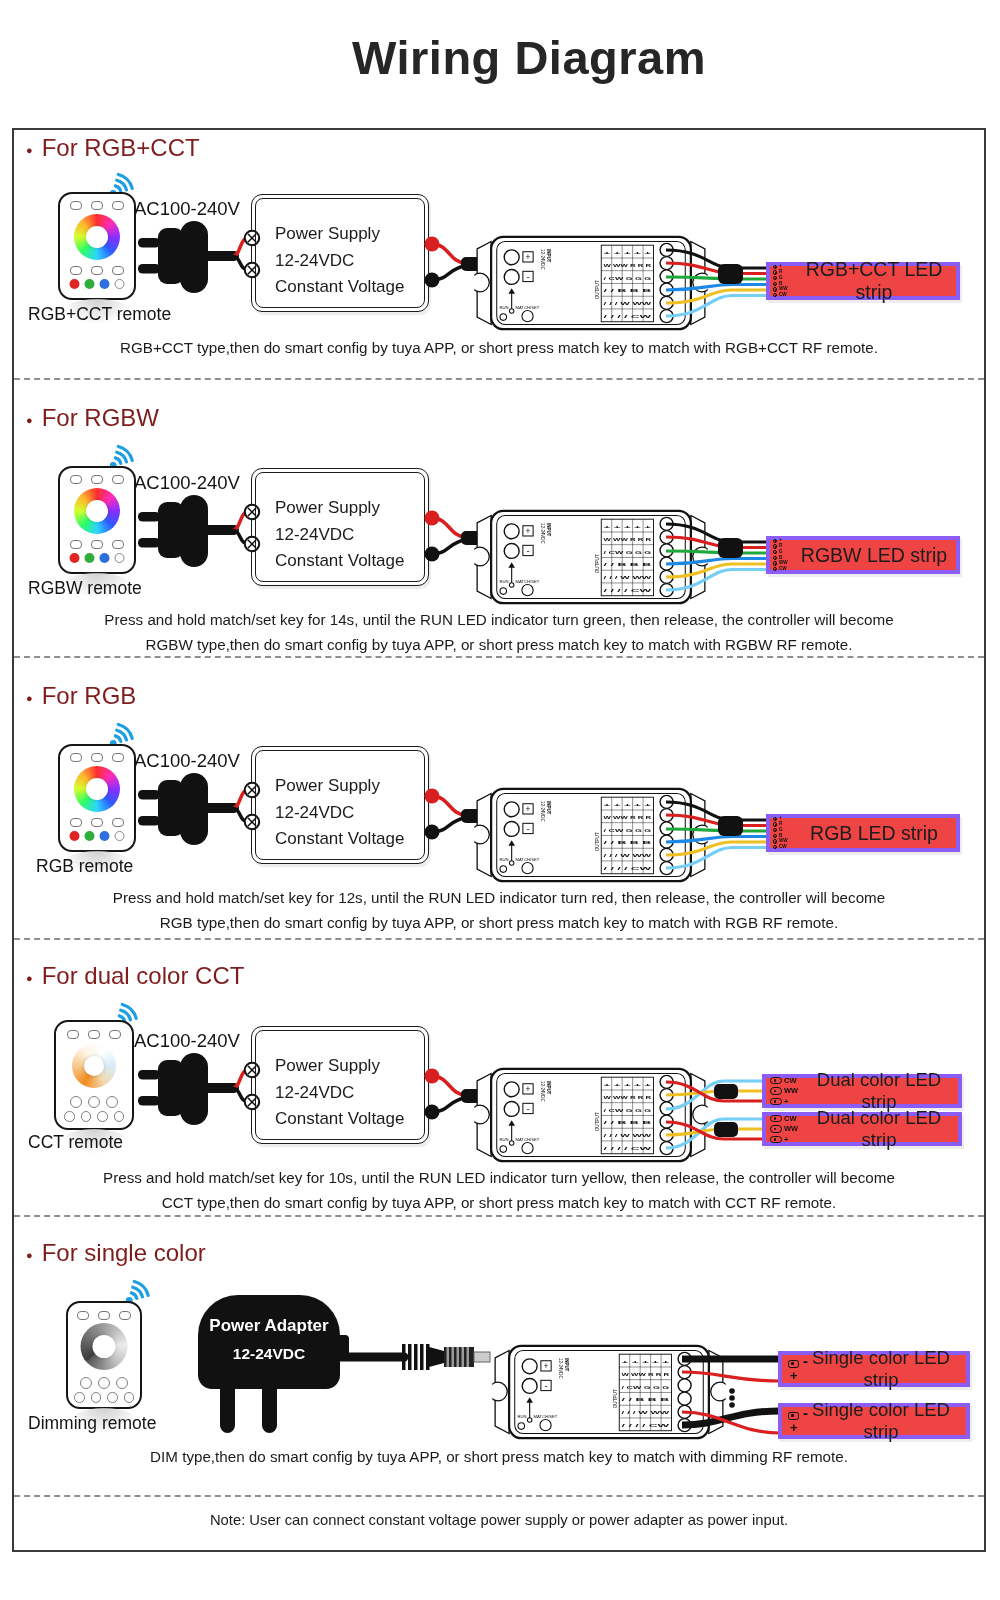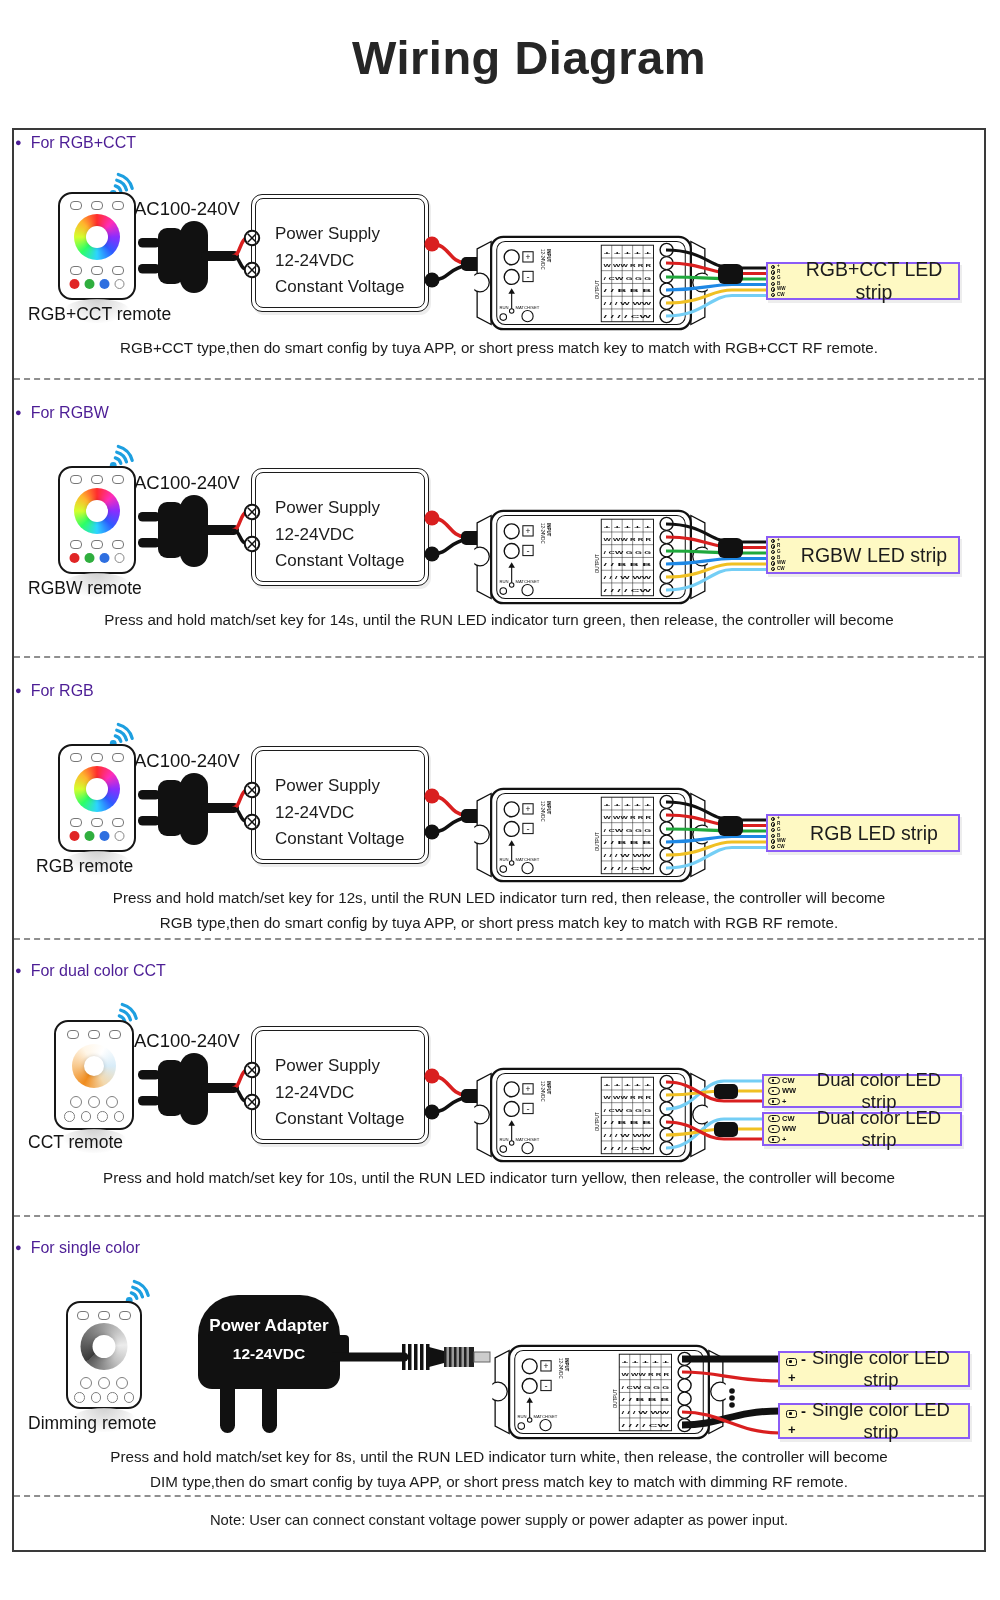--- a/index.html
+++ b/index.html
@@ -1,21 +1,21 @@
 <!DOCTYPE html>
 <html><head>
 <meta charset="utf-8">
 <style>
   html,body{margin:0;padding:0;background:#fff;width:1000px;height:1600px;position:relative;
     font-family:"Liberation Sans",sans-serif;color:#1b1b1b;overflow:hidden;}
   .page-title{position:absolute;top:30px;left:0;width:100%;text-align:center;margin:0;
     font-size:47px;font-weight:800;letter-spacing:.5px;color:#262626;padding-left:29px;}
   .main{position:absolute;left:12px;top:128px;width:974px;height:1424px;border:2px solid #3a3a3a;box-sizing:border-box;}
   .section{position:relative;width:100%;border-bottom:2px dashed #8f8f8f;box-sizing:border-box;}
-  .stitle{position:absolute;left:1px;font-size:16px;color:#4c1d95;}
+  .stitle{position:absolute;left:12px;font-size:24px;color:#7f1d1d;}
   .stitle::before{content:"●";font-size:11px;margin-right:9px;vertical-align:2px;}
   .rlabel{position:absolute;font-size:17.5px;color:#141414;}
   .aclabel{position:absolute;font-size:18.5px;color:#141414;}
   .abs{position:absolute;}
   
   .remote{position:absolute;background:#fff;border:2.5px solid #161616;border-radius:14px;}
   .remote::after{content:"";position:absolute;left:6%;top:101%;width:88%;height:24px;border-radius:50%;
     background:radial-gradient(ellipse at 50% 0%,#c9c9c9 0%,#efefef 55%,rgba(255,255,255,0) 75%);opacity:.85;}
   .rrow{position:absolute;left:0;right:0;display:flex;justify-content:center;gap:9px;}
   .rrow i{width:10px;height:7px;border:1.2px solid #777;border-radius:4px;display:block;}
@@ -34,21 +34,21 @@
   .crow{position:absolute;left:50%;transform:translateX(-50%);display:flex;gap:6px;}
   .crow i{width:10px;height:10px;border:1.2px solid #808080;border-radius:50%;display:block;}
   .crow.small i{width:8.5px;height:8.5px;}
   
   .psu{position:absolute;width:178px;height:118px;border:1.6px solid #1c1c1c;border-radius:11px;background:#fff;
     box-shadow:2px 3px 0 rgba(0,0,0,.07);box-sizing:border-box;}
   .psu-inner{position:absolute;inset:3px;border:1.6px solid #1c1c1c;border-radius:8px;padding:22px 0 0 19px;box-sizing:border-box;}
   .psu-inner div{font-size:17px;line-height:26.5px;color:#1c1c1c;}
   .screw{position:absolute;left:-9px;}
   
-  .strip{position:absolute;background:#fef9c3;border:2px solid #8b5cf6;display:flex;align-items:center;
+  .strip{position:absolute;background:#ef4444;border:4px solid #8b5cf6;display:flex;align-items:center;
     box-sizing:border-box;box-shadow:2px 3px 0 rgba(0,0,0,.07);}
   .strip-label{flex:1;text-align:center;font-size:19.5px;color:#1c1c1c;}
   .pins6{width:19px;padding-left:3px;display:flex;flex-direction:column;justify-content:center;gap:1.1px;}
   .prow{display:flex;align-items:center;gap:1.5px;height:4.6px;}
   .pin-c{width:4.4px;height:4.4px;border:1px solid #111;border-radius:50%;position:relative;box-sizing:border-box;flex:none;}
   .pin-c::after{content:"";position:absolute;left:0.9px;top:0.9px;width:1.5px;height:1.5px;background:#111;border-radius:50%;}
   .plbl{font-size:4.6px;font-weight:bold;color:#111;line-height:1;}
   .pins3{width:30px;padding-left:4px;display:flex;flex-direction:column;justify-content:center;gap:2.5px;}
   .prow3{display:flex;align-items:center;gap:2px;height:8px;}
   .pin-o{width:12px;height:7.5px;border:1.4px solid #111;border-radius:4px;position:relative;box-sizing:border-box;flex:none;}
@@ -383,20 +383,21 @@
           </div>
         <div class="prow">
             <span class="pin-c"></span>
             <span class="plbl">CW</span>
           </div>
       </div>
       <div class="strip-label">RGBW LED strip</div>
     </div>
     <div class="desc" style="top:228px">
       <div>Press and hold match/set key for 14s, until the RUN LED indicator turn green, then release, the controller will become</div>
+      <div>RGBW type,then do smart config by tuya APP, or short press match key to match with RGBW RF remote.</div>
     </div>
   </div>
 
   <div class="section" style="height:282px">
     <div class="stitle" style="top:24px">For RGB</div>
     <svg class="abs" style="left:92px;top:58px" width="38" height="34" viewBox="0 0 28 26">
         <use href="#sym-wifi"></use>
       </svg>
     <div class="remote" style="left:44px;top:86px;width:74px;height:104px">
       <div class="rrow" style="top:7px">
@@ -559,20 +560,21 @@
           </div>
         <div class="prow3">
             <span class="pin-o"></span>
             <span class="plbl3">+</span>
           </div>
       </div>
       <div class="strip-label" style="font-size:18.5px">Dual color LED strip</div>
     </div>
     <div class="desc" style="top:226px">
       <div>Press and hold match/set key for 10s, until the RUN LED indicator turn yellow, then release, the controller will become</div>
+      <div>CCT type,then do smart config by tuya APP, or short press match key to match with CCT RF remote.</div>
     </div>
   </div>
 
   <div class="section" style="height:280px">
     <div class="stitle" style="top:22px">For single color</div>
     <svg class="abs" style="left:108px;top:56px" width="38" height="34" viewBox="0 0 28 26">
         <use href="#sym-wifi"></use>
       </svg>
     <div class="remote" style="left:52px;top:84px;width:72px;height:104px">
       <div class="rrow" style="top:8px">
@@ -615,21 +617,20 @@
       <span class="splus">+</span>
       <div class="strip-label" style="font-size:18.5px;padding-left:14px">Single color LED strip</div>
     </div>
     <div class="strip" style="left:764px;top:186px;width:192px;height:36px">
       <span class="pin-sq"></span>
       <span class="sminus">-</span>
       <span class="splus">+</span>
       <div class="strip-label" style="font-size:18.5px;padding-left:14px">Single color LED strip</div>
     </div>
     <div class="desc" style="top:228px">
-      <div>Press and hold match/set key for 8s, until the RUN LED indicator turn white, then release, the controller will become</div>
       <div>DIM type,then do smart config by tuya APP, or short press match key to match with dimming RF remote.</div>
     </div>
   </div>
 
   <div class="note-row" style="height:51px">
     <div class="note">Note: User can connect constant voltage power supply or power adapter as power input.</div>
   </div>
 
 </div>
 

